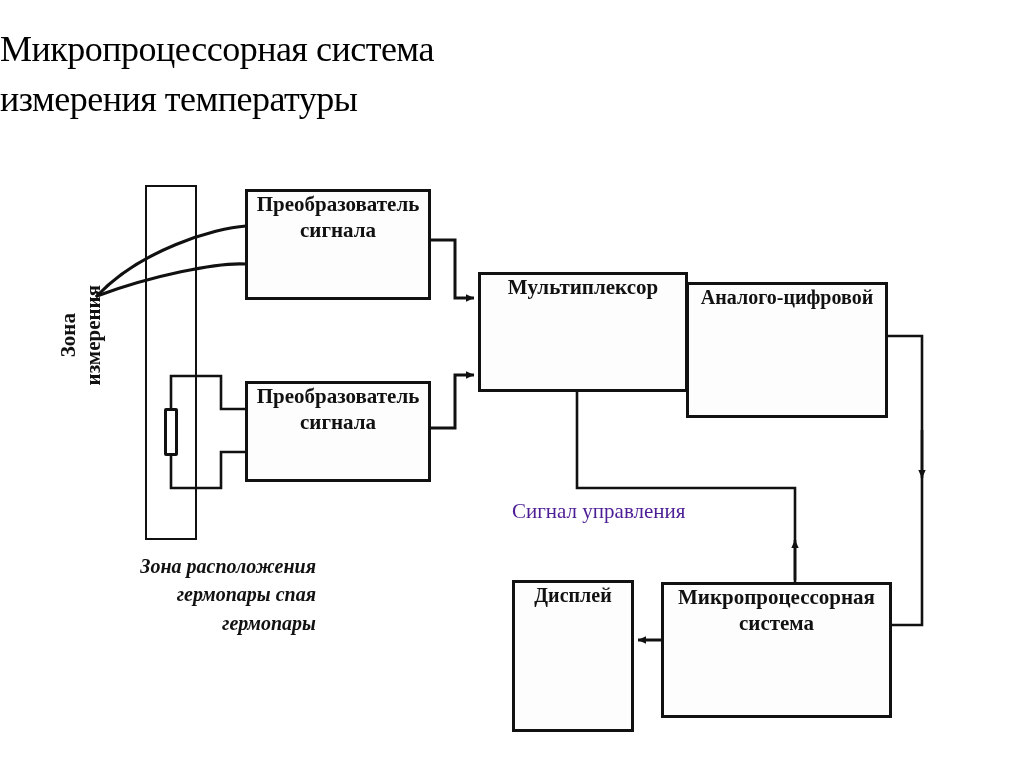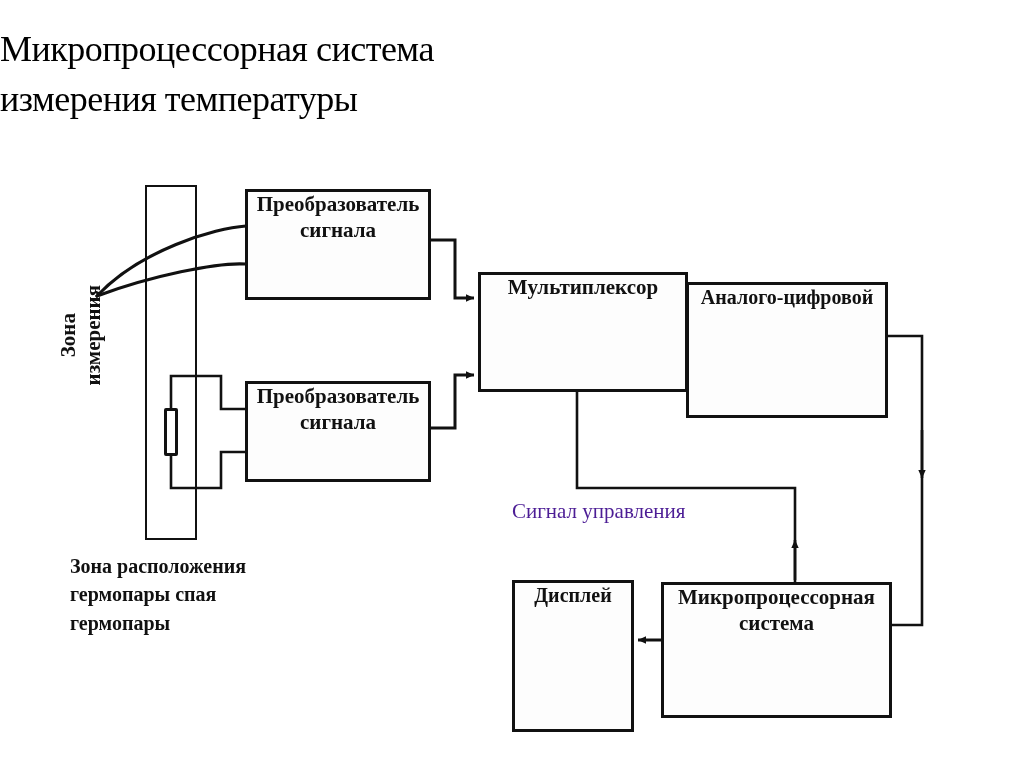--- a/index.html
+++ b/index.html
@@ -77,29 +77,30 @@
     font-family: "Liberation Serif", "DejaVu Serif", serif;
     font-weight: bold;
     font-size: 21px;
     line-height: 1.2;
     color: #111111;
     white-space: nowrap;
   }
   #zone-label .ln { display: block; }
   #cold-caption {
     position: absolute;
-    left: 70px;
+    left: 46px;
     top: 552px;
     width: 270px;
-    text-align: left;
+    text-align: right;
     font-family: "Liberation Serif", "DejaVu Serif", serif;
     font-weight: bold;
     font-size: 20px;
     line-height: 1.42;
     color: #111111;
+    font-style: italic;
   }
   #cold-caption .ln { display: block; }
   #ctrl-label {
     position: absolute;
     left: 512px;
     top: 491px;
     font-family: "Liberation Serif", "DejaVu Serif", serif;
     font-size: 21px;
     color: #4c1d95;
     white-space: nowrap;

